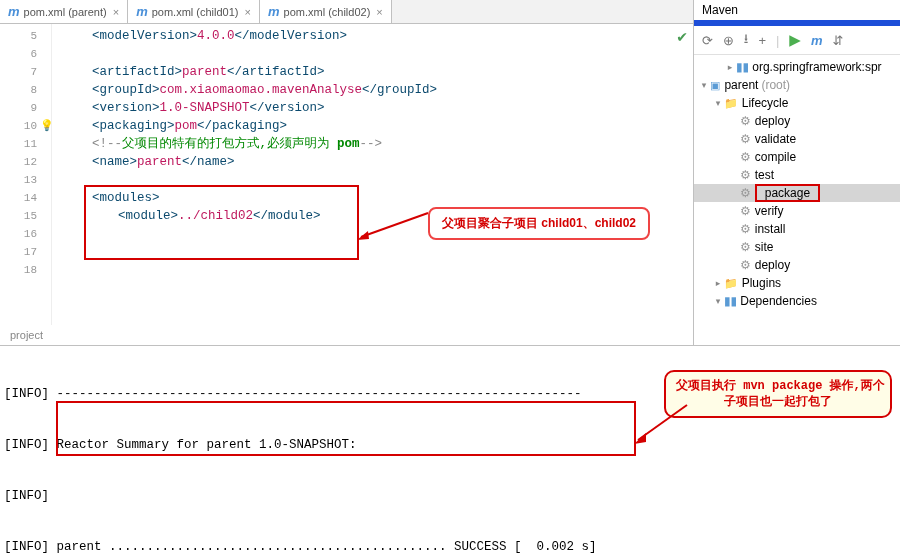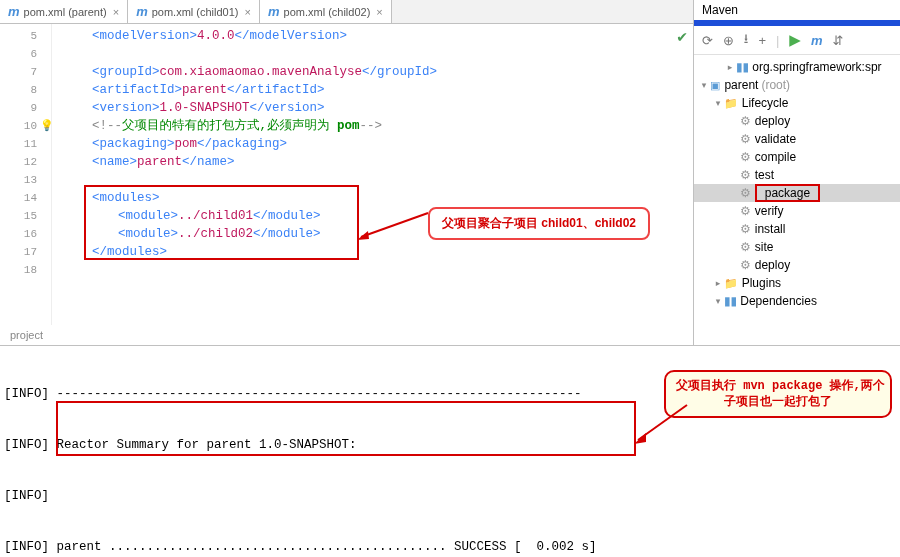--- a/index.html
+++ b/index.html
@@ -8,21 +8,21 @@
 .editor-area { flex:1; display:flex; flex-direction:column; border-right:1px solid #c0c0c0; position:relative; }
 .tabs { display:flex; height:24px; background:#f2f2f2; border-bottom:1px solid #c0c0c0; }
 .tab { display:flex; align-items:center; padding:0 8px; background:#fff; border-right:1px solid #c0c0c0; font-size:11px; color:#555; cursor:pointer; }
 .tab .m-icon { color:#4a90d9; font-weight:bold; font-style:italic; margin-right:4px; font-size:13px; }
 .tab .close { margin-left:6px; color:#888; font-size:11px; }
 .code-pane { display:flex; flex:1; font-family:Consolas,"Courier New",monospace; position:relative; }
 .gutter { width:52px; text-align:right; padding:3px 14px 0 0; color:#999; line-height:18px; background:#fff; border-right:1px solid #eee; font-size:11px; }
 .gutter .bulb { color:#d9a000; position:absolute; left:40px; }
 .code { padding:3px 0 0 12px; line-height:18px; font-size:12.5px; }
 .code .ln { white-space:pre; height:18px; }
-.tag { color:#3b82f6; }
+.tag { color:#0c4a6e; }
 .txt { color:#be185d; }
 .cm { color:#008800; }
 .cmtag { color:#888; }
 .bold { font-weight:bold; }
 .red-box { position:absolute; border:2px solid #d40000; }
 .check { position:absolute; right:5px; top:29px; color:#499c54; font-size:14px; }
 .crumb { padding:4px 10px; color:#888; font-size:11px; }
 .callout { position:absolute; background:#fff; border:2px solid #ef4444; border-radius:8px; padding:6px 12px; color:#d40000; font-size:12px; font-weight:bold; text-align:right; }
 .callout2 { position:absolute; background:#fffde7; border:2px solid #d40000; border-radius:10px; padding:6px 10px; color:#d40000; font-size:12px; font-weight:bold; text-align:center; line-height:16px; }
 .maven { width:206px; background:#fff; display:flex; flex-direction:column; }
@@ -80,31 +80,29 @@
           <div>13</div>
           <div>14</div>
           <div>15</div>
           <div>16</div>
           <div>17</div>
           <div>18</div>
       </div>
       <div class="code">
         <div class="ln ind2"><span class="tag">&lt;modelVersion&gt;</span><span class="txt">4.0.0</span><span class="tag">&lt;/modelVersion&gt;</span></div>
         <div class="ln"></div>
+        <div class="ln ind2"><span class="tag">&lt;artifactId&gt;</span><span class="txt">parent</span><span class="tag">&lt;/artifactId&gt;</span></div>
         <div class="ln ind2"><span class="tag">&lt;groupId&gt;</span><span class="txt">com.xiaomaomao.mavenAnalyse</span><span class="tag">&lt;/groupId&gt;</span></div>
-        <div class="ln ind2"><span class="tag">&lt;artifactId&gt;</span><span class="txt">parent</span><span class="tag">&lt;/artifactId&gt;</span></div>
         <div class="ln ind2"><span class="tag">&lt;version&gt;</span><span class="txt">1.0-SNAPSHOT</span><span class="tag">&lt;/version&gt;</span></div>
+        <div class="ln ind2"><span class="tag">&lt;packaging&gt;</span><span class="txt">pom</span><span class="tag">&lt;/packaging&gt;</span></div>
         <div class="ln ind2"><span class="cmtag">&lt;!--</span><span class="cm">父项目的特有的打包方式,必须声明为 </span><span class="cm bold">pom</span><span class="cmtag">--&gt;</span></div>
-        <div class="ln ind2"><span class="tag">&lt;packaging&gt;</span><span class="txt">pom</span><span class="tag">&lt;/packaging&gt;</span></div>
         <div class="ln ind2"><span class="tag">&lt;name&gt;</span><span class="txt">parent</span><span class="tag">&lt;/name&gt;</span></div>
         <div class="ln"></div>
         <div class="ln ind2"><span class="tag">&lt;modules&gt;</span></div>
-        <div class="ln ind4"><span class="tag">&lt;module&gt;</span><span class="txt">../child01</span><span class="tag">&lt;/module&gt;</span></div>
         <div class="ln ind4"><span class="tag">&lt;module&gt;</span><span class="txt">../child02</span><span class="tag">&lt;/module&gt;</span></div>
-        <div class="ln ind2"><span class="tag">&lt;/modules&gt;</span></div>
         <div class="ln"></div>
       </div>
       <div class="red-box" style="left:84px;top:161px;width:275px;height:75px"></div>
     </div>
     <div class="callout" style="left:428px;top:207px"><span>父项目聚合子项目 child01、child02</span></div>
     <svg class="arrow" style="left:356px;top:207px;width:76px;height:35px">
         <line x1="72" y1="6" x2="5" y2="30" stroke="#d40000" stroke-width="2"></line>
         <polygon points="1,33 12,24 13,32" fill="#d40000"></polygon>
       </svg>
     <div class="crumb">project</div>

